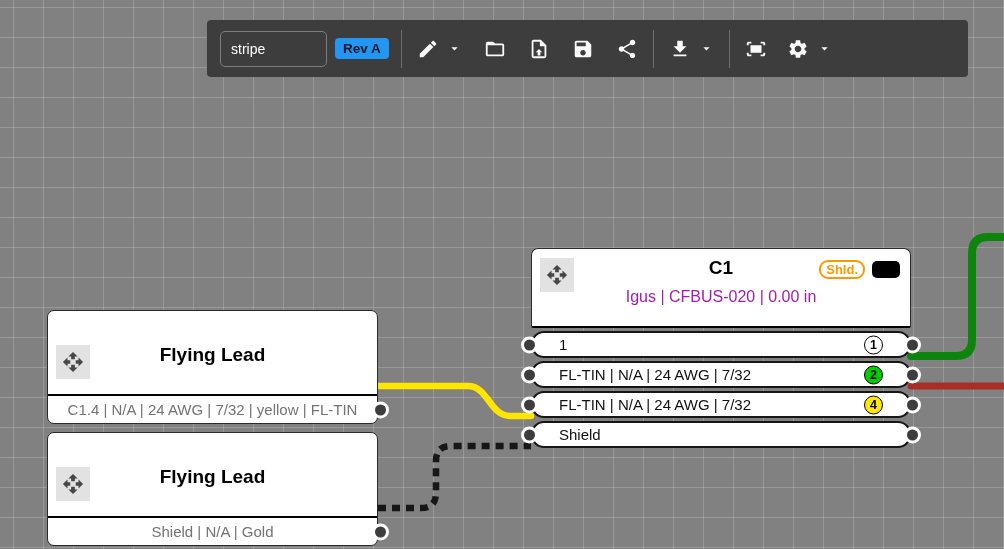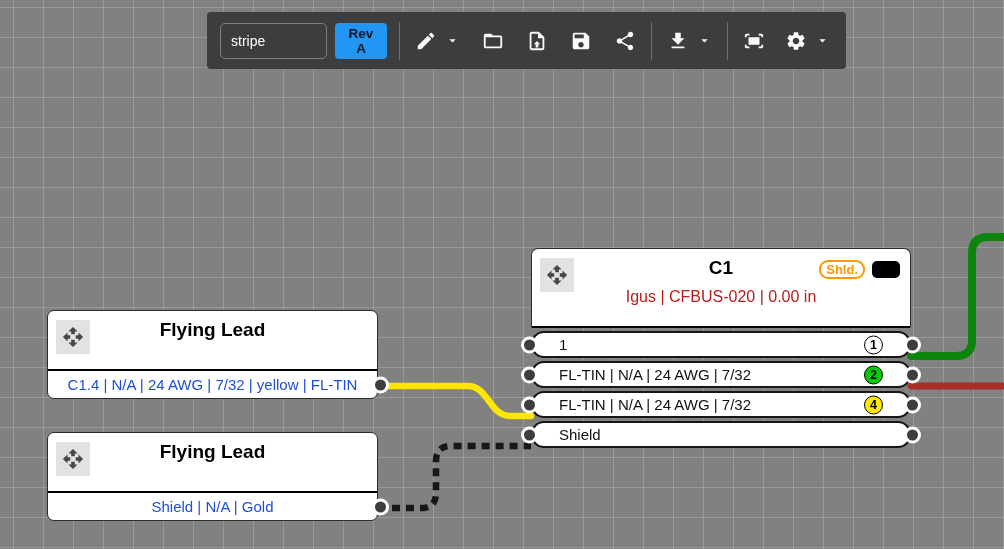--- a/index.html
+++ b/index.html
@@ -13,21 +13,21 @@
     background-image:
       linear-gradient(to right, rgba(255,255,255,.18) 1px, transparent 1px),
       linear-gradient(to bottom, rgba(255,255,255,.18) 1px, transparent 1px);
     background-size:30px 30px;
     background-position:13px 7px;
   }
   .wires { position:absolute; left:0; top:0; z-index:1; }
 
   
   .toolbar {
-    position:absolute; left:207px; top:12px; width:639px; height:57px;
+    position:absolute; left:207px; top:20px; width:761px; height:57px;
     border-radius:4px; display:flex; align-items:center;
     padding:0 13px; z-index:5;
   }
   .tb-input {
     width:107px; height:36px; background:transparent;
     border:1px solid #7d7d7d; border-radius:5px;
     color:#ffffff; font-size:14px; padding:0 10px; outline:none;
   }
   .rev-btn {
     margin-left:8px; color:#0f172a; font-size:13.5px; font-weight:bold;
@@ -51,21 +51,21 @@
   }
   .port.pl { left:-12px; } .port.pr { right:-12px; }
   .move-btn {
     position:absolute; left:8px; top:9px; width:34px; height:34px;
     background:#e2e2e2; border:none; cursor:move;
     display:flex; align-items:center; justify-content:center;
   }
   .move-btn svg { width:22px; height:22px; fill:#474747; }
   .ntitle { text-align:center; font-weight:bold; font-size:19px;
             line-height:38px; color:#000; }
-  .nsub { text-align:center; color:#b91c1c; font-size:16px; line-height:20px; }
+  .nsub { text-align:center; color:#a21caf; font-size:16px; line-height:20px; }
 
   
   .c1 { left:531px; top:248px; width:380px; }
   .c1-head {
     position:relative; background:#fff; height:80px;
     border:1px solid #2b2b2b; border-bottom:2px solid #000;
     border-radius:7px 7px 2px 2px;
   }
   .hdr-badges { position:absolute; right:10px; top:11px;
                 display:flex; align-items:center; gap:7px; }
@@ -86,24 +86,24 @@
     font-size:12.5px; font-weight:bold;
     display:flex; align-items:center; justify-content:center;
   }
   .pin:empty { display:none; }
 
   
   .fl { width:331px; background:#fff; border:1px solid #2b2b2b;
         border-radius:7px; }
   .fl1 { left:47px; top:310px; }
   .fl2 { left:47px; top:432px; }
-  .fl-head { position:relative; height:60px; border-bottom:2px solid #000; }
+  .fl-head { position:relative; height:60px; border-bottom:2px solid #000;margin-top:25px; }
   .fl-row {
     position:relative; height:27px; display:flex; align-items:center;
-    justify-content:center; font-size:15px; color:#1d4ed8; white-space:nowrap;
+    justify-content:center; font-size:15px; color:#737373; white-space:nowrap;
   }
 </style>
 </head>
 <body>
 
 <div class="canvas" style="background-color: rgb(129, 129, 129);">
 
   <svg class="wires" width="1004" height="549" viewBox="0 0 1004 549">
     <path fill="none" stroke-linecap="round" d="M378 386 H468 C488 386 490 416 510 416 H531" stroke="#ffe600" stroke-width="6.5" stroke-dasharray="none"></path>
     <path fill="none" stroke-linecap="butt" d="M378 508 H421 Q436 508 436 493 V461 Q436 446 451 446 H531" stroke="#171717" stroke-width="6.5" stroke-dasharray="8 6"></path>

